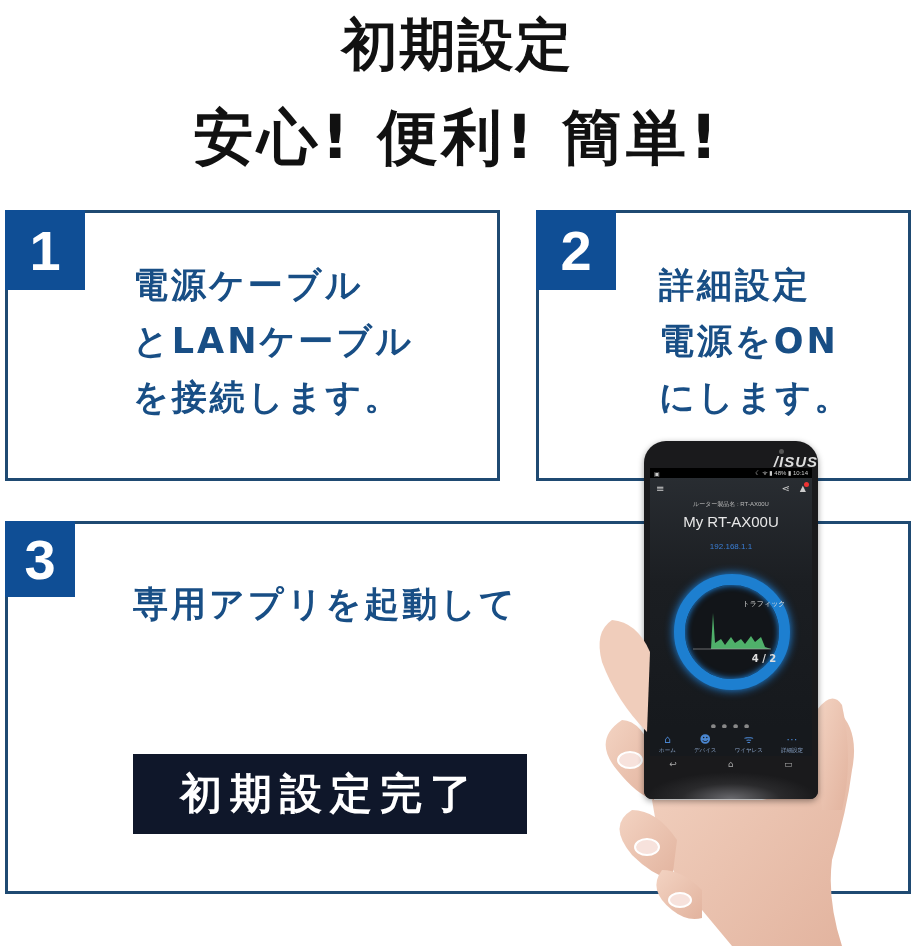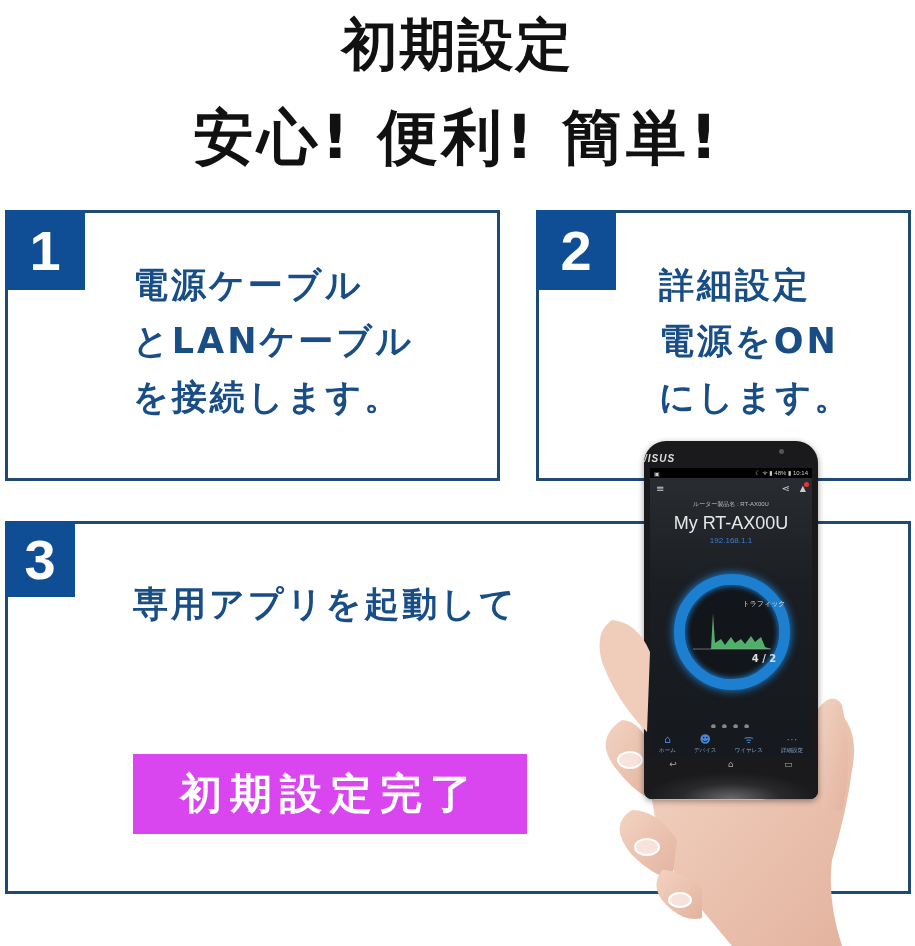--- a/index.html
+++ b/index.html
@@ -10,35 +10,35 @@
     .card { position: absolute; border: 3px solid #1f4a72; background: #fff; }
     .card1 { left: 5px; top: 210px; width: 495px; height: 271px; }
     .card2 { left: 536px; top: 210px; width: 375px; height: 271px; }
     .card3 { left: 5px; top: 521px; width: 906px; height: 373px; }
     .badge { position: absolute; left: -3px; top: -3px; width: 80px; height: 80px; background: #0f4e95; color: #fff; font-weight: bold; font-size: 56px; display: flex; align-items: center; justify-content: center; font-family: "Liberation Sans", sans-serif; }
     .card3 .badge { width: 70px; height: 76px; }
     .step-text { position: absolute; color: #184e85; font-weight: bold; font-size: 35px; line-height: 56px; letter-spacing: 3px; }
     .card1 .step-text { left: 125px; top: 44px; }
     .card2 .step-text { left: 120px; top: 44px; }
     .card3 .step-text { left: 125px; top: 52px; }
-    .done-box { position: absolute; left: 125px; top: 230px; width: 394px; height: 80px; background: #d946ef; color: #fff; font-weight: bold; font-size: 42px; letter-spacing: 8px; display: flex; align-items: center; justify-content: center; }
+    .done-box { position: absolute; left: 125px; top: 230px; width: 394px; height: 80px; background: #0f172a; color: #fff; font-weight: bold; font-size: 42px; letter-spacing: 8px; display: flex; align-items: center; justify-content: center; }
     
     .hand { position: absolute; left: 592px; top: 610px; width: 290px; height: 336px; }
     
     .phone { position: absolute; left: 644px; top: 441px; width: 174px; height: 358px; background: #1a1a1c; border-radius: 22px 22px 8px 8px; box-shadow: 0 2px 6px rgba(0,0,0,0.4); overflow: hidden; }
-    .brand { position: absolute; top: 12px; left: 0; width: 100%; text-align: left; color: #ddd; font-size: 10px; font-weight: bold; font-style: italic; font-family: "Liberation Sans", sans-serif; letter-spacing: 1px; }
+    .brand { position: absolute; top: 12px; left: 0; width: 100%; text-align: right; color: #ddd; font-size: 15px; font-weight: bold; font-style: italic; font-family: "Liberation Sans", sans-serif; letter-spacing: 1px; }
     .cam { position: absolute; top: 8px; right: 34px; width: 5px; height: 5px; border-radius: 50%; background: #555; }
     .screen { position: absolute; left: 6px; top: 27px; width: 162px; height: 288px; background: linear-gradient(180deg,#2a2e33 0%,#1b1e22 40%,#15181c 100%); overflow: hidden; }
     .statusbar { height: 10px; background: #000; color: #ccc; font-size: 6px; display: flex; justify-content: space-between; align-items: center; padding: 0 4px; font-family: "Liberation Sans", sans-serif; }
     .appbar { height: 20px; display: flex; justify-content: space-between; align-items: center; padding: 0 6px; color: #ccc; font-size: 10px; }
     .notif { position: relative; }
     .notif::after { content: ""; position: absolute; top: -2px; right: -3px; width: 5px; height: 5px; background: #e33; border-radius: 50%; }
     .model { text-align: center; color: #bbb; font-size: 6px; margin-top: 2px; font-family: "Liberation Sans", sans-serif; }
-    .device-name { text-align: center; color: #e8e8e8; font-size: 18px; margin-top: 4px; font-family: "Liberation Sans", sans-serif; }
-    .ip { text-align: center; color: #3a7fd6; font-size: 8px; margin-top: 2px; font-family: "Liberation Sans", sans-serif; }
+    .device-name { text-align: center; color: #e8e8e8; font-size: 15px; margin-top: 4px; font-family: "Liberation Sans", sans-serif; }
+    .ip { text-align: center; color: #3a7fd6; font-size: 8px; margin-top: 12px; font-family: "Liberation Sans", sans-serif; }
     .ring { position: absolute; left: 24px; top: 106px; width: 116px; height: 116px; border-radius: 50%; border: 11px solid #1d7fd0; box-shadow: 0 0 10px #1f8ef0, inset 0 0 6px #1f8ef0; background: #121519; padding-left: 32px; }
     .ring-label { position: absolute; top: 14px; width: 100%; text-align: center; color: #ddd; font-size: 7px; }
     .graph { position: absolute; left: 8px; top: 24px; width: 78px; height: 44px; }
     .ring-val { position: absolute; top: 68px; width: 100%; text-align: center; color: #ddd; font-size: 10px; font-weight: bold; }
     .dots { position: absolute; top: 254px; width: 100%; text-align: center; color: #888; font-size: 6px; letter-spacing: 2px; }
     .tabbar { position: absolute; bottom: 0; left: 0; width: 100%; height: 28px; display: flex; justify-content: space-around; align-items: flex-end; padding-bottom: 2px; background: #16191d; }
     .tab { color: #8aa4c8; font-size: 5.5px; text-align: center; display: flex; flex-direction: column; align-items: center; }
     .tab .ic { font-size: 11px; color: #4a86d0; line-height: 14px; }
     .navbar { position: absolute; left: 0; top: 315px; width: 100%; height: 16px; display: flex; justify-content: space-around; align-items: center; color: #aaa; font-size: 9px; }
     .chin { position: absolute; left: 0; bottom: 0; width: 100%; height: 27px; background: radial-gradient(ellipse at 50% 100%, #6a6a6e 0%, #2a2a2c 40%, #1a1a1c 70%); }

